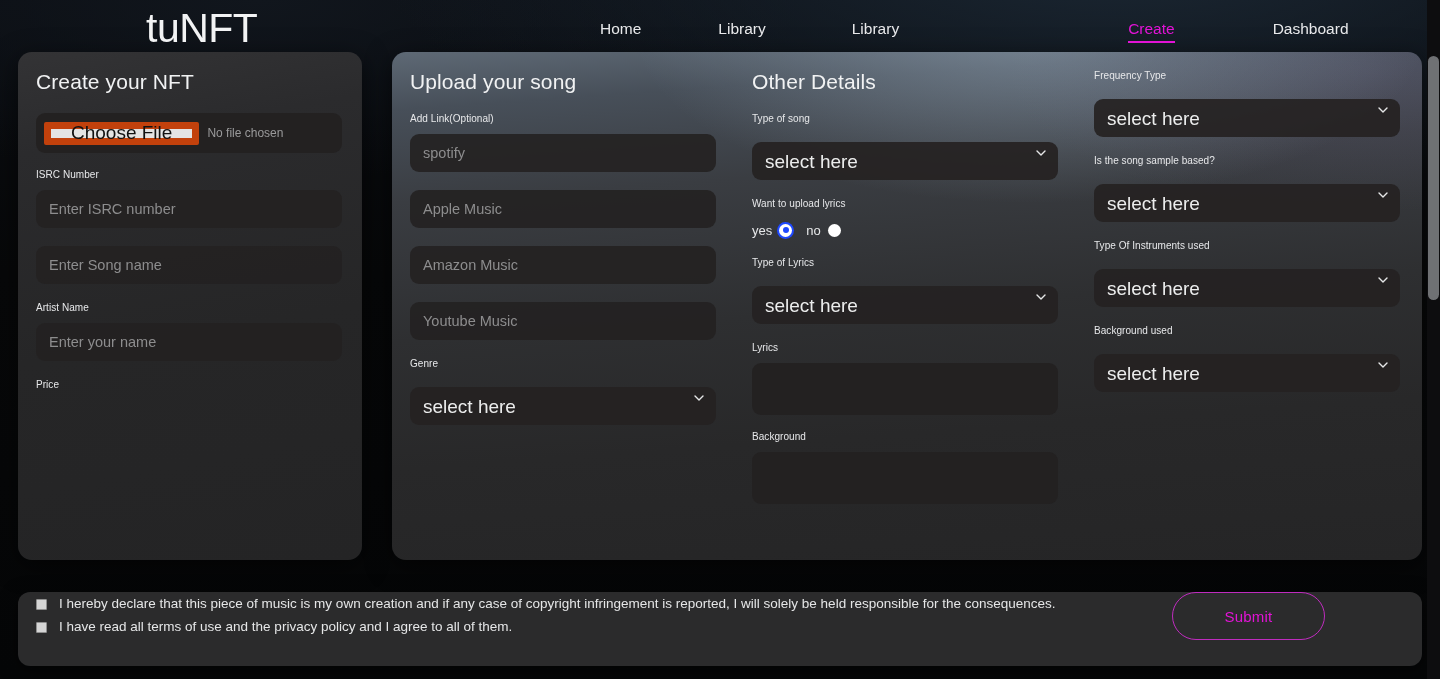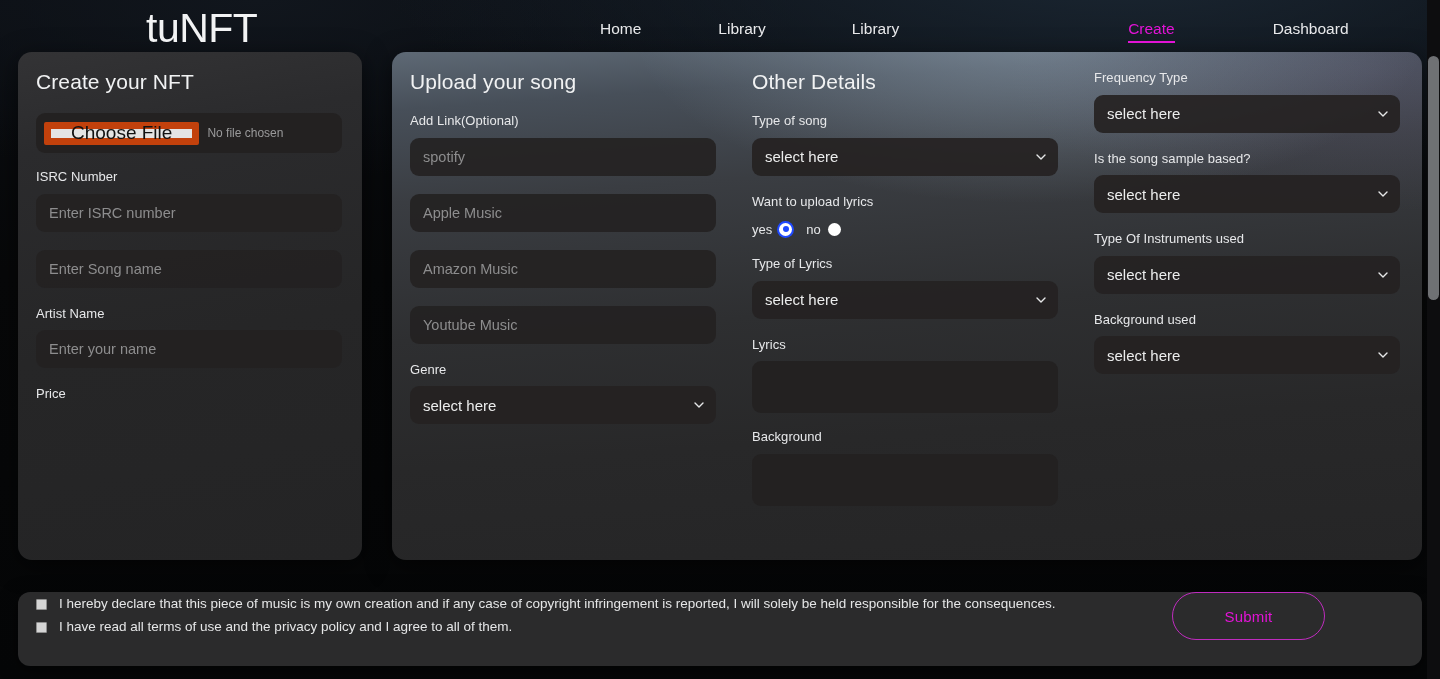--- a/index.html
+++ b/index.html
@@ -132,21 +132,21 @@
   .card-title {
     font-size: 21px;
     font-weight: 400;
     color: #f1f2f3;
     letter-spacing: .1px;
     margin-bottom: 20px;
     line-height: 1.1;
   }
 
   .field-label {
-    font-size: 13px;
+    font-size: 10px;
     color: #e7e8ea;
     margin-bottom: 9px;
     letter-spacing: .05px;
     line-height: 1.2;
   }
 
   
   .txt {
     display: block;
     width: 306px;
@@ -202,25 +202,26 @@
     margin-bottom: 18px;
   }
   .sel {
     width: 100%;
     height: 38px;
     border: none;
     outline: none;
     border-radius: 9px;
     background: rgba(37,34,34,0.92);
     color: #eceded;
-    font-size: 15px;
+    font-size: 19px;
     font-family: "Liberation Sans", sans-serif;
     padding: 0 30px 0 13px;
     -webkit-appearance: none;
     appearance: none;
+    margin-top: 8px;
   }
   .sel-caret {
     position: absolute;
     right: 12px;
     top: 14px;
     width: 10px;
     height: 10px;
     pointer-events: none;
   }
   .sel-caret svg { display: block; }

